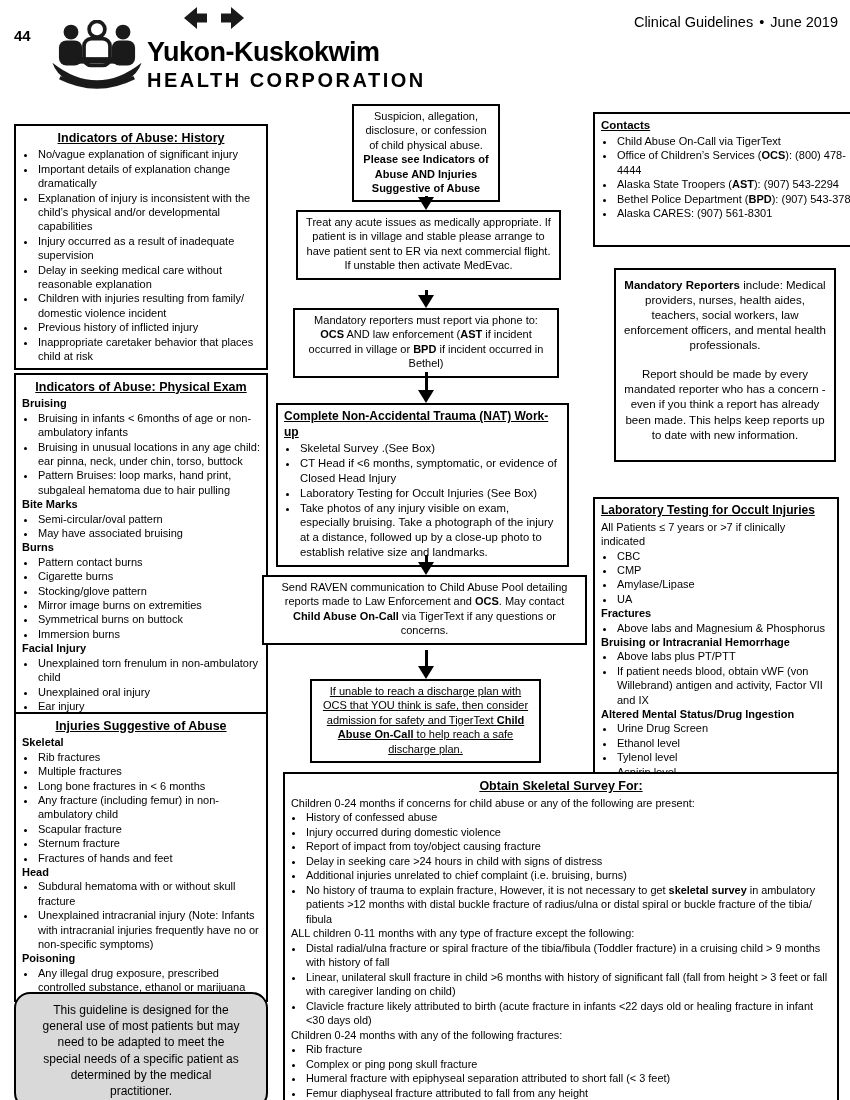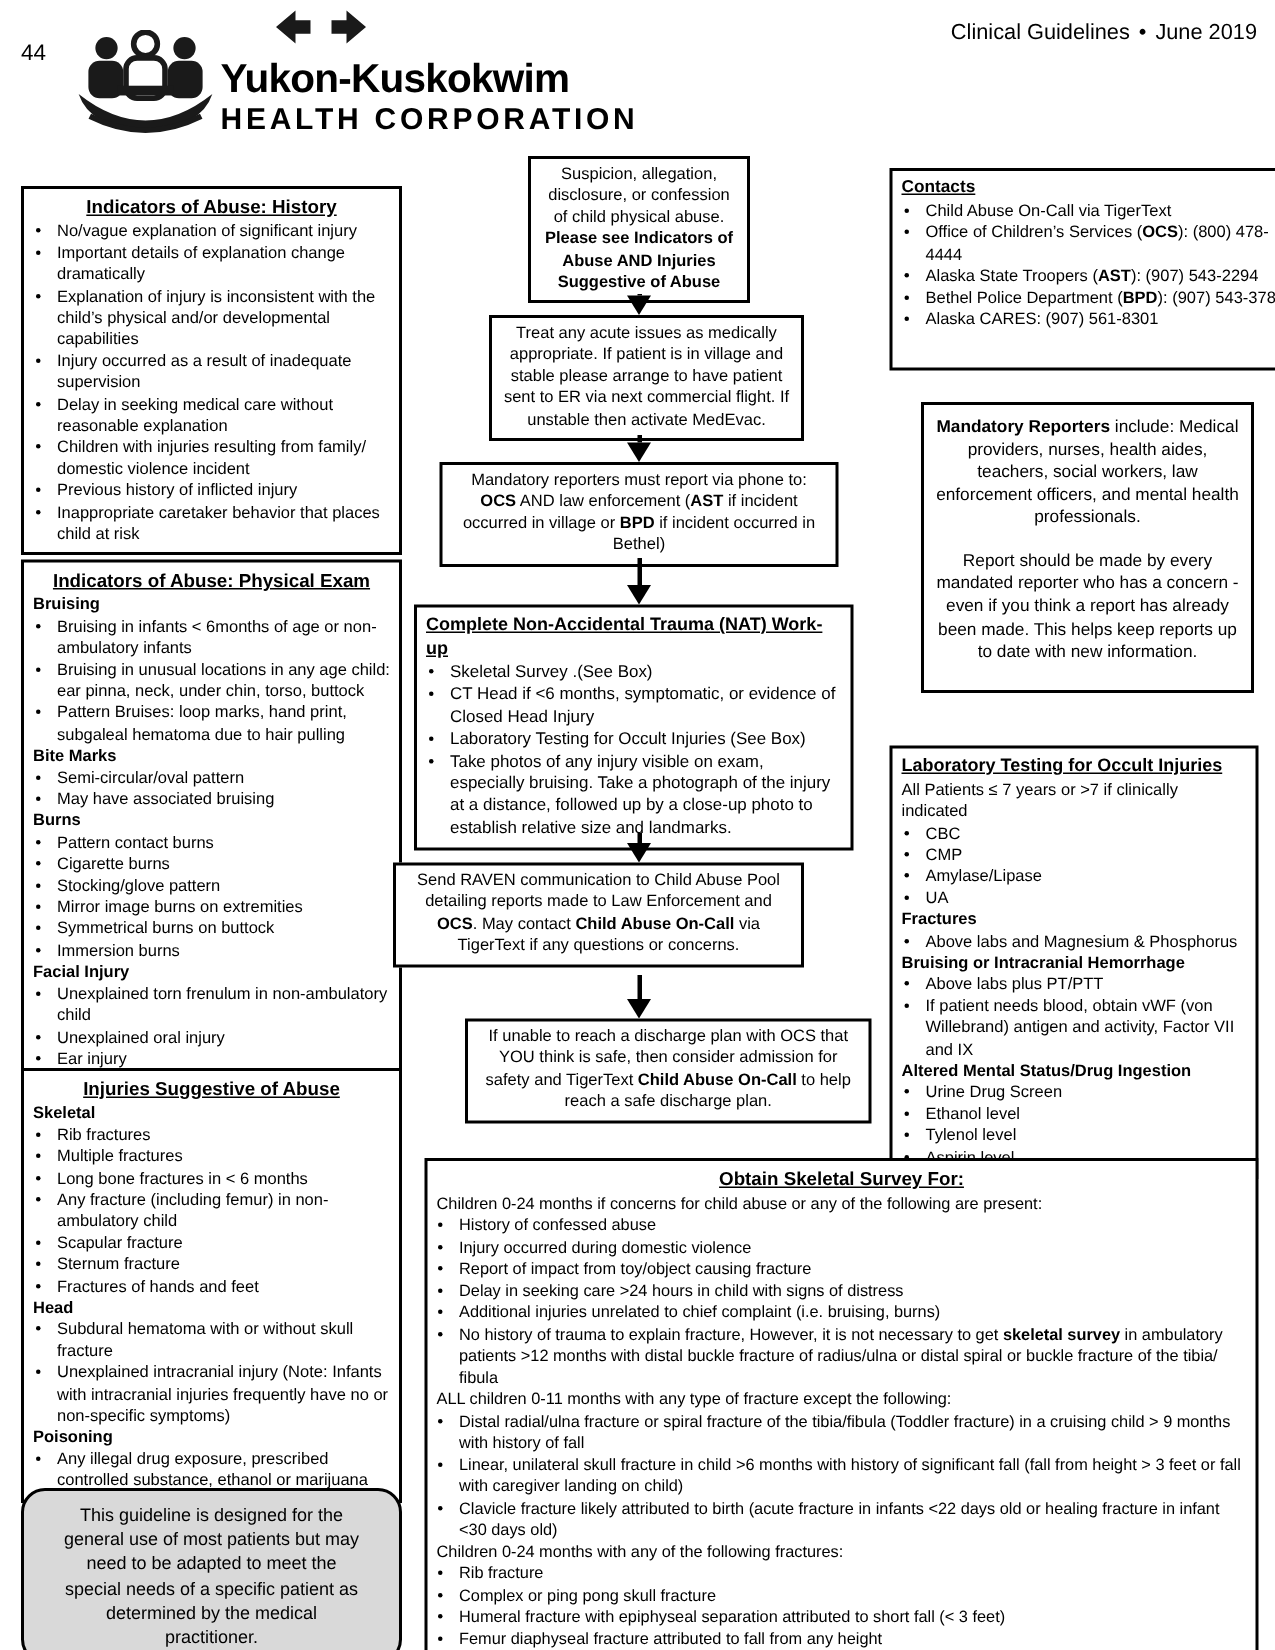--- a/index.html
+++ b/index.html
@@ -17,21 +17,21 @@
   ul.blist li { padding-left:1px; }
   .sec-head { font-weight:bold; }
   .flow { text-align:center; }
   .arrow { position:absolute; left:418px; width:16px; display:flex; flex-direction:column; align-items:center; }
   .arrow .stem { width:3px; background:#000; flex:1 1 auto; }
   .arrow .head { width:0; height:0; border-left:8px solid transparent; border-right:8px solid transparent; border-top:13px solid #000; flex:0 0 auto; }
   .disclaimer {
     border-radius:16px; background:#d9d9d9; text-align:center; padding:8px 26px;
     font-size:12px; line-height:1.35;
   }
-  .hdr-pageno { position:absolute; left:14px; top:27px; font-size:15px; font-weight:normal; }
+  .hdr-pageno { position:absolute; left:14px; top:27px; font-size:15px; font-weight:bold; }
   .hdr-edition { position:absolute; right:12px; top:14px; font-size:14.5px; font-weight:normal; }
   .hdr-edition .dot { margin:0 6px; }
   .org-block { position:absolute; left:147px; top:37px; }
   .org-line1 { font-size:27px; font-weight:bold; letter-spacing:-0.5px; }
   .org-line2 { font-size:20px; font-weight:bold; letter-spacing:2.5px; margin-top:1px; }
   .doc-title {
     position:absolute; left:405px; top:60px; width:433px; text-align:center;
     font-size:17.5px; font-weight:bold; border-bottom:3px solid #000; padding-bottom:4px;
   }
   .doc-code { position:absolute; left:405px; top:89px; width:400px; text-align:center; font-size:11px; }
@@ -150,21 +150,21 @@
 
   <div class="box disclaimer" style="left:14px; top:992px; width:254px;">This guideline is designed for the general use of most patients but may need to be adapted to meet the special needs of a specific patient as determined by the medical practitioner.</div>
 
   <div class="box flow" style="left:352px; top:104px; width:148px;"><span>Suspicion, allegation, disclosure, or confession of child physical abuse. </span><span style="font-weight: bold;">Please see Indicators of Abuse AND Injuries Suggestive of Abuse</span></div>
 
   <div class="arrow" style="top:196px; height:14px;">
       <div class="stem"></div>
       <div class="head"></div>
     </div>
 
-  <div class="box flow" style="left:326px; top:210px; width:210px;">Treat any acute issues as medically appropriate. If patient is in village and stable please arrange to have patient sent to ER via next commercial flight. If unstable then activate MedEvac.</div>
+  <div class="box flow" style="left:296px; top:210px; width:265px;">Treat any acute issues as medically appropriate. If patient is in village and stable please arrange to have patient sent to ER via next commercial flight. If unstable then activate MedEvac.</div>
 
   <div class="arrow" style="top:290px; height:18px;">
       <div class="stem"></div>
       <div class="head"></div>
     </div>
 
   <div class="box flow" style="left:293px; top:308px; width:266px;"><span>Mandatory reporters must report via phone to: </span><span style="font-weight: bold;">OCS</span><span> AND law enforcement (</span><span style="font-weight: bold;">AST</span><span> if incident occurred in village or </span><span style="font-weight: bold;">BPD</span><span> if incident occurred in Bethel)</span></div>
 
   <div class="arrow" style="top:372px; height:31px;">
       <div class="stem"></div>
@@ -179,28 +179,28 @@
         <li>Laboratory Testing for Occult Injuries (See Box)</li>
         <li>Take photos of any injury visible on exam, especially bruising. Take a photograph of the injury at a distance, followed up by a close-up photo to establish relative size and landmarks.</li>
       </ul>
   </div>
 
   <div class="arrow" style="top:555px; height:20px;">
       <div class="stem"></div>
       <div class="head"></div>
     </div>
 
-  <div class="box flow" style="left:262px; top:575px; width:274px;"><span>Send RAVEN communication to Child Abuse Pool detailing reports made to Law Enforcement and </span><span style="font-weight: bold;">OCS</span><span>. May contact </span><span style="font-weight: bold;">Child Abuse On-Call</span><span> via TigerText if any questions or concerns.</span></div>
+  <div class="box flow" style="left:262px; top:575px; width:325px;"><span>Send RAVEN communication to Child Abuse Pool detailing reports made to Law Enforcement and </span><span style="font-weight: bold;">OCS</span><span>. May contact </span><span style="font-weight: bold;">Child Abuse On-Call</span><span> via TigerText if any questions or concerns.</span></div>
 
   <div class="arrow" style="top:650px; height:29px;">
       <div class="stem"></div>
       <div class="head"></div>
     </div>
 
-  <div class="box flow" style="left:310px; top:679px; width:271px;"><span>If unable to reach a discharge plan with OCS that YOU think is safe, then consider admission for safety and TigerText </span><span style="font-weight: bold;">Child Abuse On-Call</span><span> to help reach a safe discharge plan.</span></div>
+  <div class="box flow" style="left:310px; top:679px; width:231px;text-decoration:underline;"><span>If unable to reach a discharge plan with OCS that YOU think is safe, then consider admission for safety and TigerText </span><span style="font-weight: bold;">Child Abuse On-Call</span><span> to help reach a safe discharge plan.</span></div>
 
   <div class="box" style="left:593px; top:112px; width:284px; min-height:135px;">
     <div class="box-title left" style="font-size:11.5px;">Contacts</div>
     <ul class="blist">
         <li>Child Abuse On-Call via TigerText</li>
         <li><span>Office of Children’s Services (</span><span style="font-weight: bold;">OCS</span><span>): (800) 478-4444</span></li>
         <li><span>Alaska State Troopers (</span><span style="font-weight: bold;">AST</span><span>): (907) 543-2294</span></li>
         <li><span>Bethel Police Department (</span><span style="font-weight: bold;">BPD</span><span>): (907) 543-3781</span></li>
         <li>Alaska CARES: (907) 561-8301</li>
       </ul>

